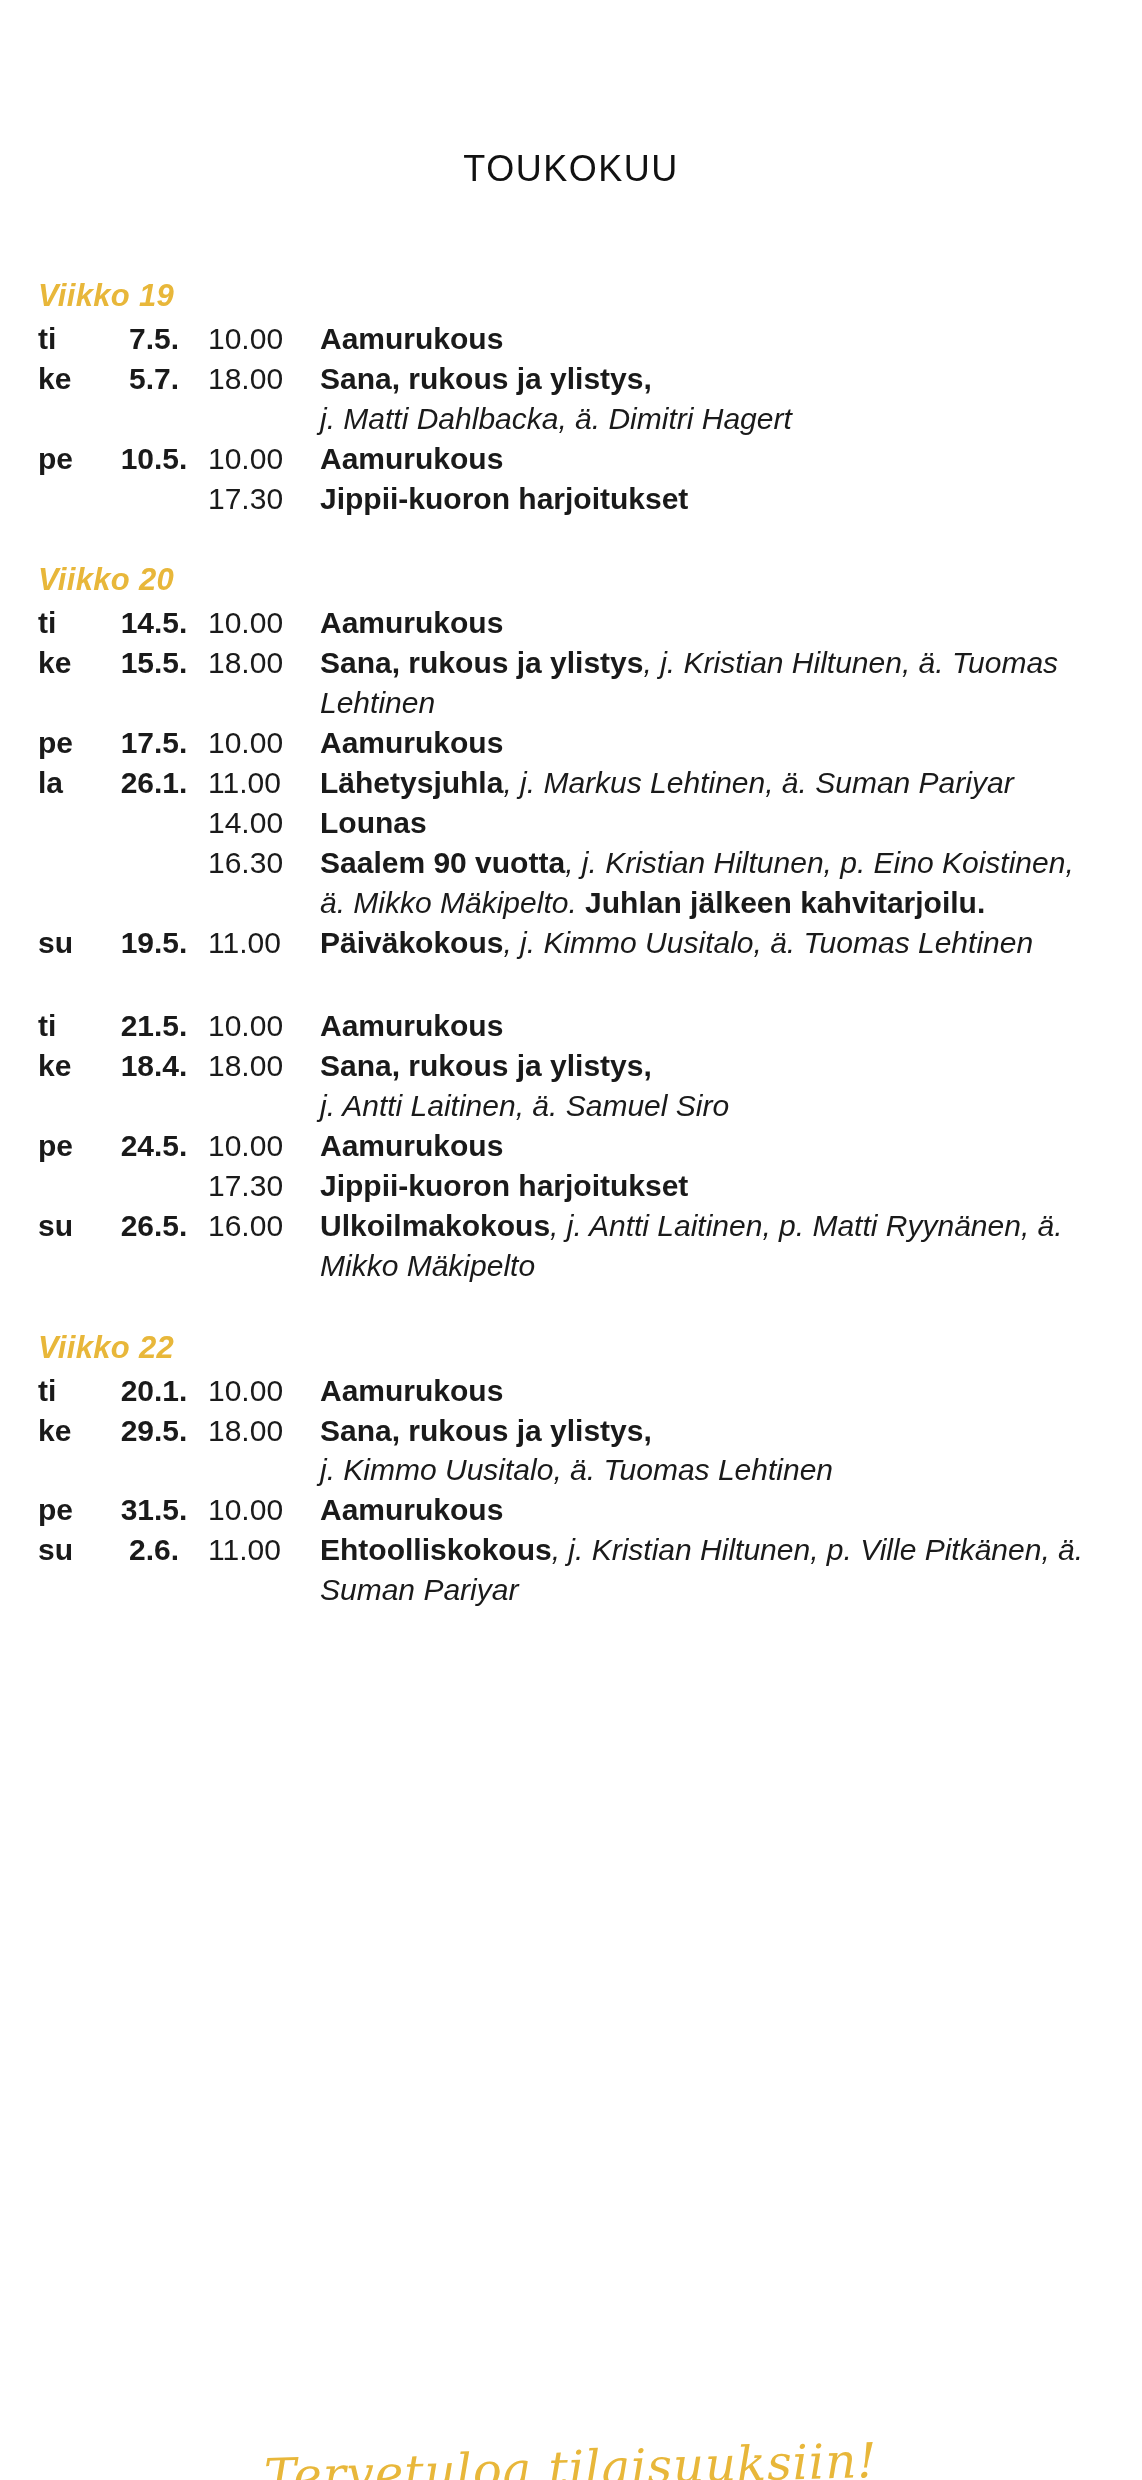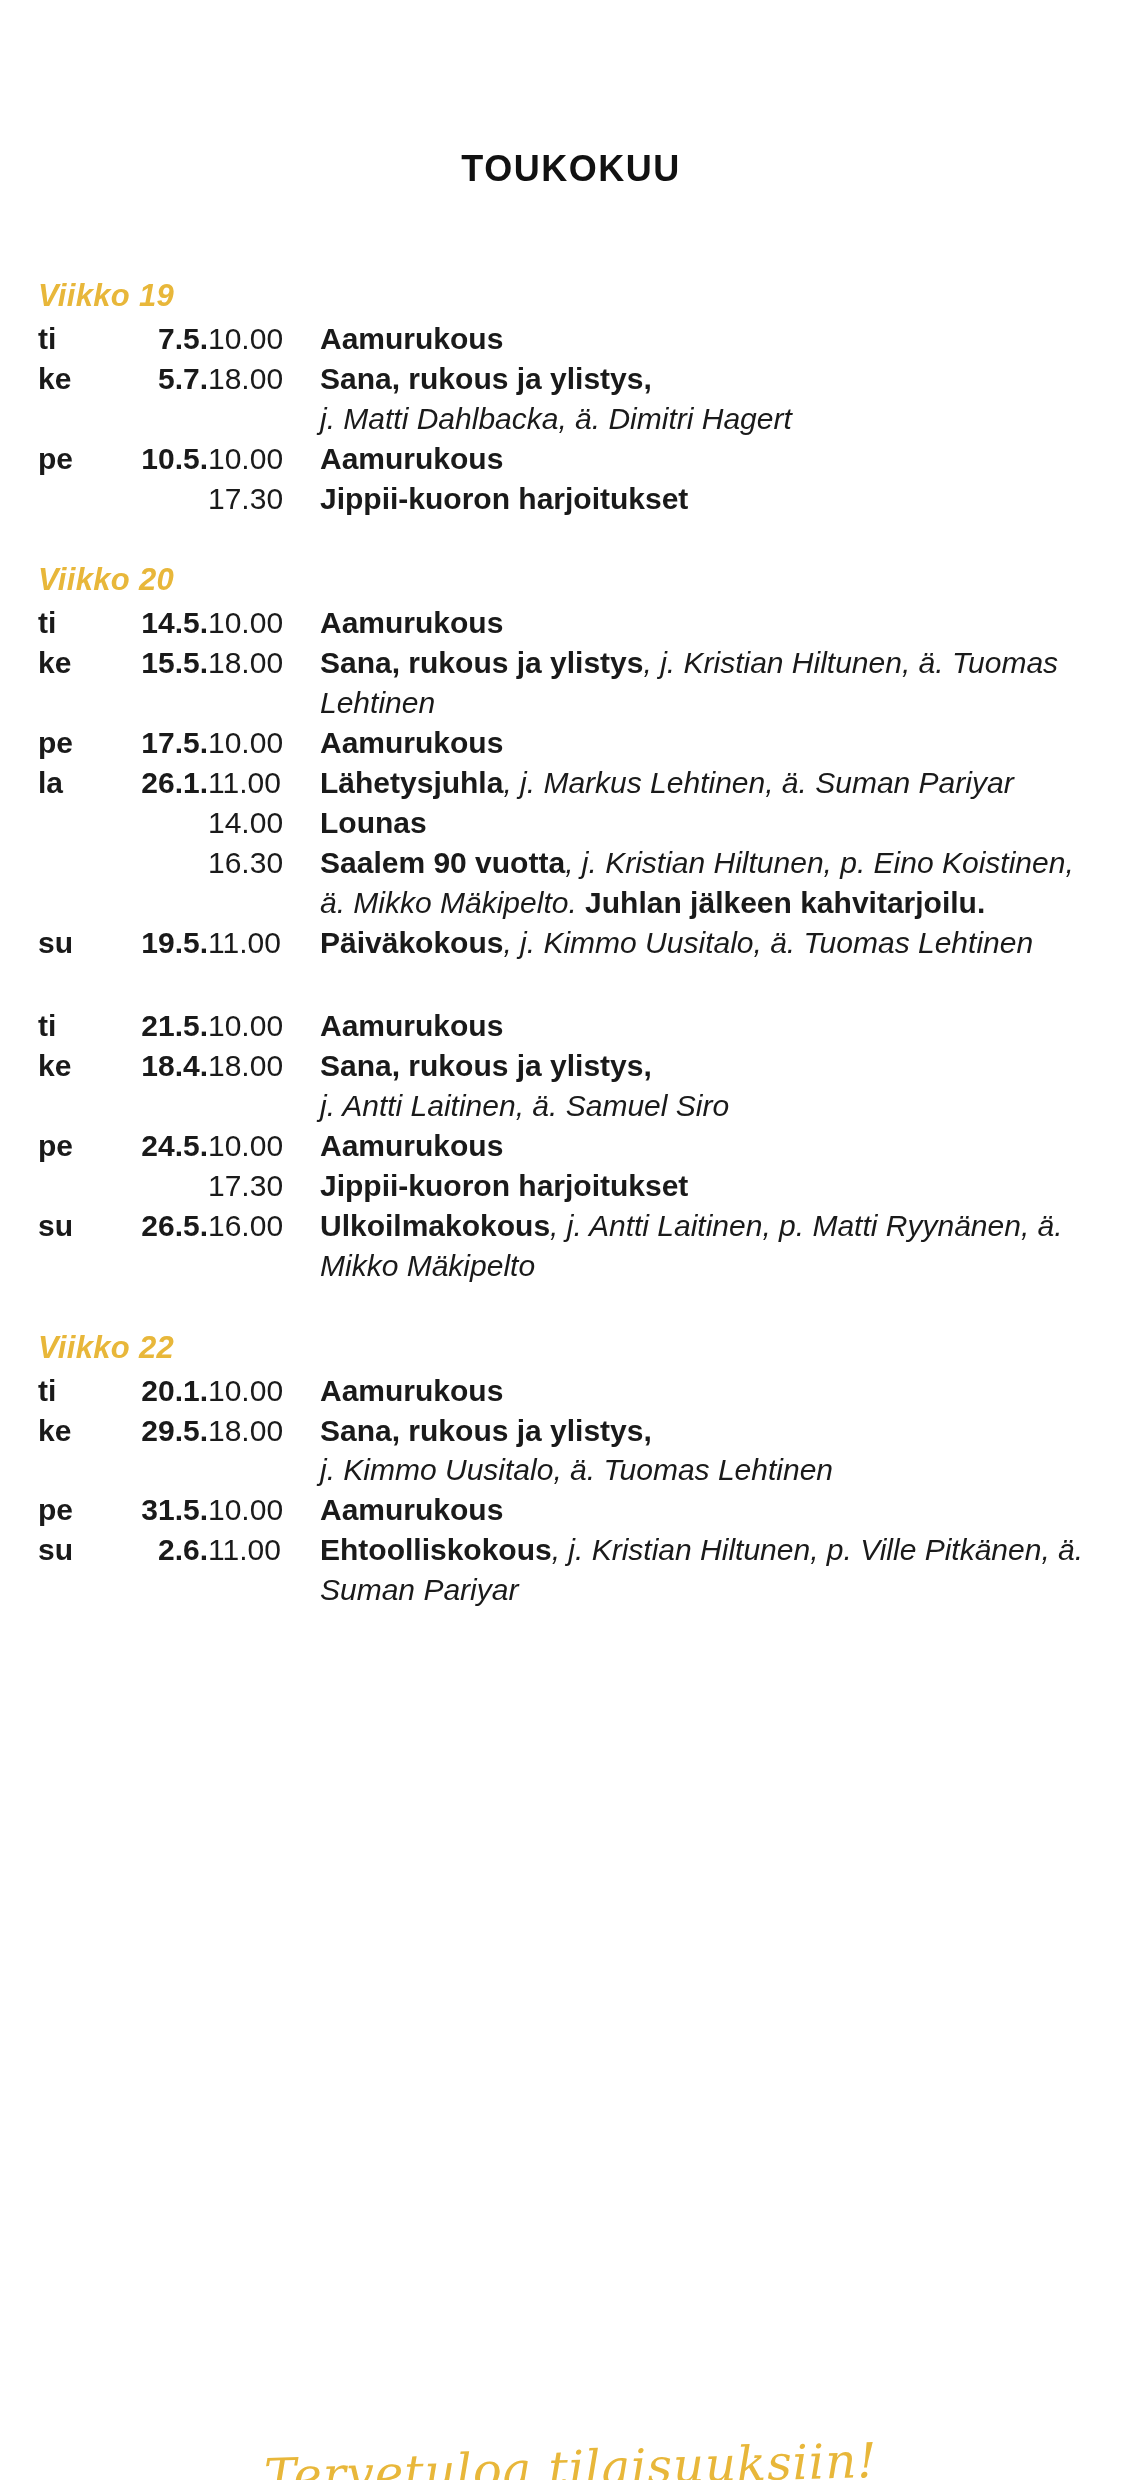--- a/index.html
+++ b/index.html
@@ -18,21 +18,21 @@
   .page {
     width: 1142px;
     height: 2480px;
     box-sizing: border-box;
     padding: 0 38px;
     position: relative;
   }
   .title {
     text-align: center;
     font-size: 36px;
-    font-weight: bold;
+    font-weight: normal;
     letter-spacing: 1.5px;
     margin-top: 148px;
     margin-bottom: 0;
     color: #111111;
   }
   .weeks {
     margin-top: 88px;
   }
   .week {
     margin-bottom: 44px;
@@ -57,21 +57,21 @@
   }
   td.c-day {
     width: 62px;
     font-weight: bold;
     white-space: nowrap;
   }
   td.c-date {
     width: 108px;
     font-weight: bold;
     white-space: nowrap;
-    text-align: right;
+    text-align: center;
     padding-right: 16px;
   }
   td.c-time {
     width: 112px;
     font-weight: normal;
     white-space: nowrap;
   }
   td.c-desc {
     padding-left: 22px;
     margin-left: 44px;

